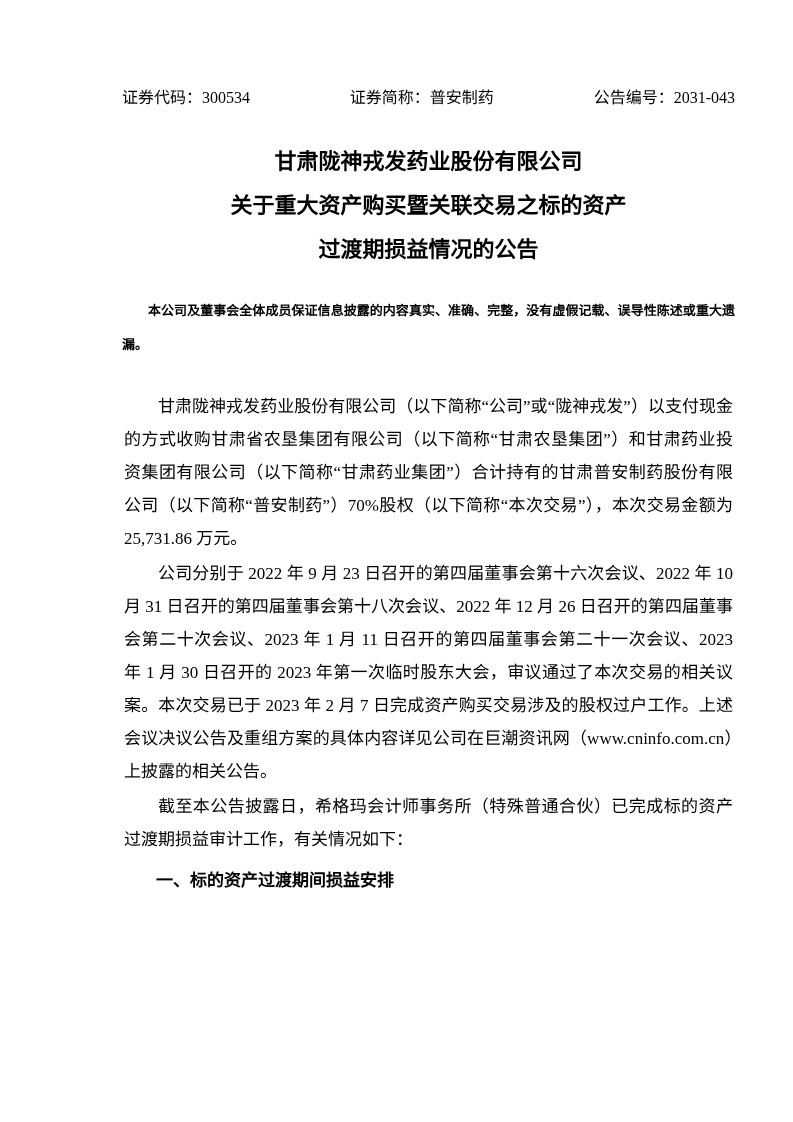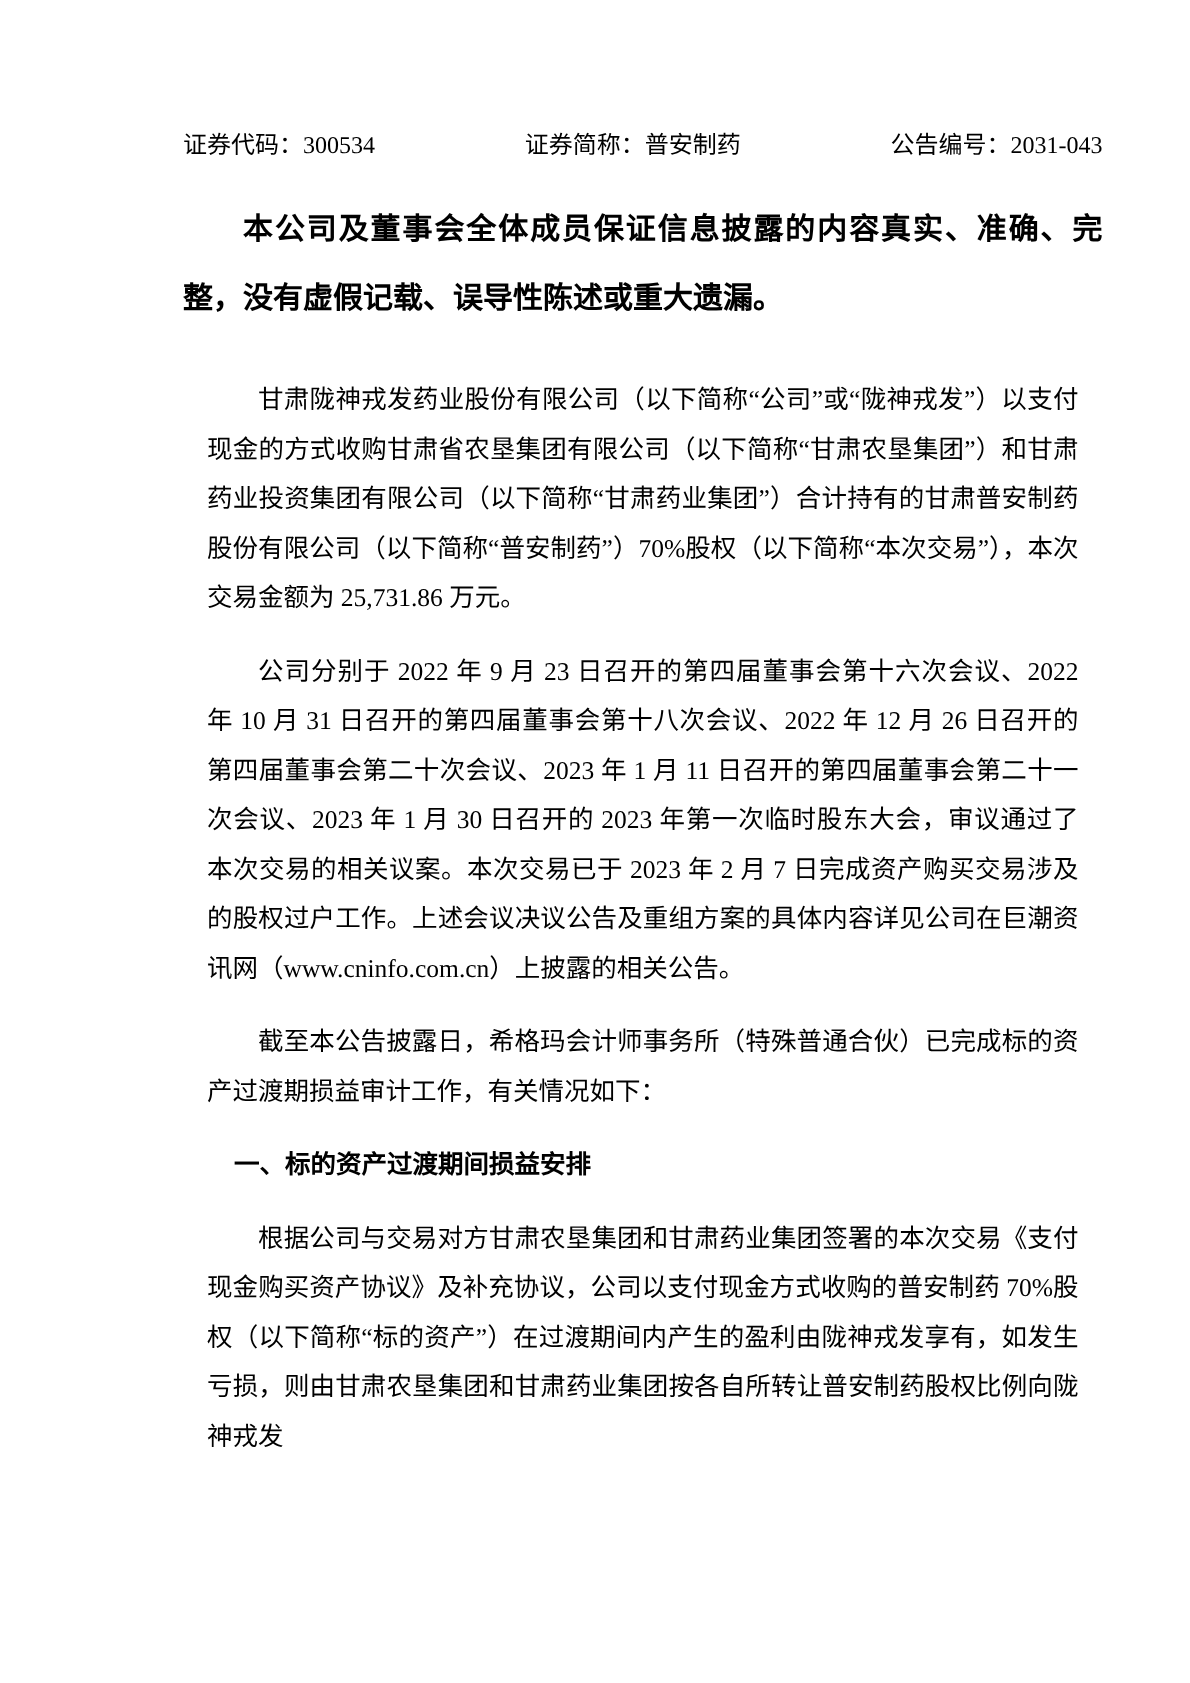--- a/index.html
+++ b/index.html
@@ -28,31 +28,31 @@
   }
   .doc-title {
     margin: 32px 0 0 0;
     font-size: 22px;
     font-weight: bold;
     line-height: 44px;
     text-align: center;
   }
   .statement {
     margin: 22px 0 0 0;
-    font-size: 20px;
+    font-size: 13px;
     font-weight: bold;
-    line-height: 46px;
+    line-height: 34px;
     text-align: justify;
     text-indent: 2em;
   }
   .doc-body {
     margin-top: 28px;
   }
   .body-para {
-    margin: 16px;
+    margin: 2px;
     font-size: 17px;
     line-height: 33px;
     text-align: justify;
     text-indent: 2em;
   }
   .section-heading {
     margin: 8px 0 4px 0;
     font-size: 17px;
     font-weight: bold;
     line-height: 33px;
@@ -64,24 +64,28 @@
 <body>
 
 <div class="page">
 
   <div class="doc-header">
     <span>证券代码：300534</span>
     <span>证券简称：普安制药</span>
     <span>公告编号：2031-043</span>
   </div>
 
+  <div class="doc-title">
+    <div>甘肃陇神戎发药业股份有限公司</div>
+    <div>关于重大资产购买暨关联交易之标的资产</div>
+    <div>过渡期损益情况的公告</div>
+  </div>
 
   <p class="statement">本公司及董事会全体成员保证信息披露的内容真实、准确、完整，没有虚假记载、误导性陈述或重大遗漏。</p>
 
   <div class="doc-body">
     <p class="body-para">甘肃陇神戎发药业股份有限公司（以下简称“公司”或“陇神戎发”）以支付现金的方式收购甘肃省农垦集团有限公司（以下简称“甘肃农垦集团”）和甘肃药业投资集团有限公司（以下简称“甘肃药业集团”）合计持有的甘肃普安制药股份有限公司（以下简称“普安制药”）70%股权（以下简称“本次交易”），本次交易金额为 25,731.86 万元。</p>
     <p class="body-para">公司分别于 2022 年 9 月 23 日召开的第四届董事会第十六次会议、2022 年 10 月 31 日召开的第四届董事会第十八次会议、2022 年 12 月 26 日召开的第四届董事会第二十次会议、2023 年 1 月 11 日召开的第四届董事会第二十一次会议、2023 年 1 月 30 日召开的 2023 年第一次临时股东大会，审议通过了本次交易的相关议案。本次交易已于 2023 年 2 月 7 日完成资产购买交易涉及的股权过户工作。上述会议决议公告及重组方案的具体内容详见公司在巨潮资讯网（www.cninfo.com.cn）上披露的相关公告。</p>
     <p class="body-para">截至本公告披露日，希格玛会计师事务所（特殊普通合伙）已完成标的资产过渡期损益审计工作，有关情况如下：</p>
     <h2 class="section-heading">一、标的资产过渡期间损益安排</h2>
-    <p class="body-para">根据公司与交易对方甘肃农垦集团和甘肃药业集团签署的本次交易《支付现金购买资产协议》及补充协议，公司以支付现金方式收购的普安制药 70%股权（以下简称“标的资产”）在过渡期间内产生的盈利由陇神戎发享有，如发生亏损，则由甘肃农垦集团和甘肃药业集团按各自所转让普安制药股权比例向陇神戎发</p>
   </div>
 
 </div>
 
 </body></html>

